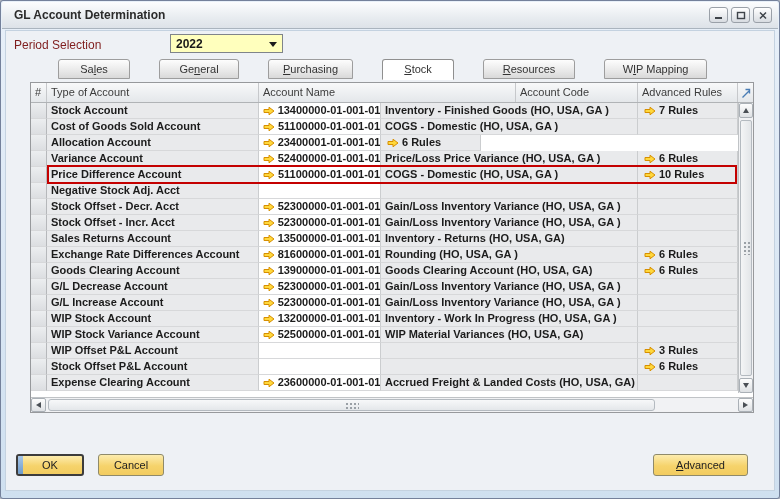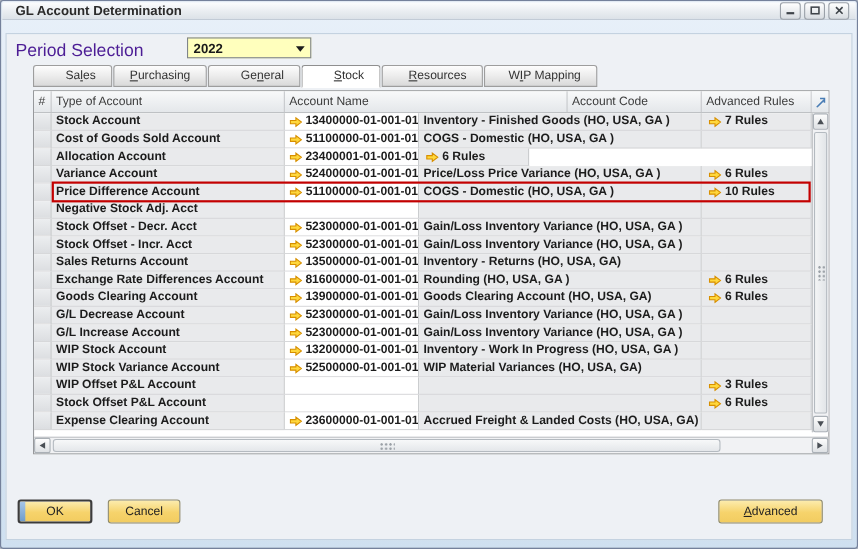--- a/index.html
+++ b/index.html
@@ -4,53 +4,53 @@
 <style>
   * { box-sizing: border-box; margin: 0; padding: 0; }
   html,body { background:#b0b6bf; font-family:"Liberation Sans","DejaVu Sans",sans-serif; }
   .window{
     position:relative; width:780px; height:499px; overflow:hidden;
     background:linear-gradient(#e8f0f9,#cfe0f0);
     border:1px solid #74819b; border-radius:3px;
   }
   
   .titlebar{
-    position:absolute; left:1px; right:1px; top:1px; height:16px;
+    position:absolute; left:1px; right:1px; top:1px; height:27px;
     background:linear-gradient(#fcfdfe,#e8ecf0 60%,#dde2e8);
     border-bottom:1px solid #aab4be; border-radius:2px 2px 0 0;
     display:flex; align-items:center; padding:0 6px 0 12px;
   }
   .titlebar .title{ font-size:12px; font-weight:bold; color:#2b2b2b; flex:1; }
   .win-buttons{ display:flex; gap:3px; }
   .win-btn{
     width:19px; height:16px; border:1px solid #9aa0a8; border-radius:3px;
     background:linear-gradient(#ffffff,#d8dce1);
     display:flex; align-items:center; justify-content:center; cursor:default;
   }
   
   .content{
     position:absolute; left:4px; right:4px; top:29px; bottom:7px;
     background:#eef1f5; border:1px solid #c4d2e0;
   }
-  .period-label{ position:absolute; left:8px; top:7px; font-size:16px; color:#4c1d95; }
+  .period-label{ position:absolute; left:8px; top:7px; font-size:12px; color:#7f1d1d; }
   .dropdown{
     position:absolute; left:164px; top:3px; width:113px; height:19px;
     background:#ffffbd; border:1px solid #7f848a;
     font-size:12px; font-weight:bold; color:#1a1a1a;
     display:flex; align-items:center; padding-left:5px;
   }
   .dd-arrow{ position:absolute; right:5px; top:7px; width:0; height:0;
     border-left:4px solid transparent; border-right:4px solid transparent; border-top:5px solid #1c1c1c; }
   
   .tabstrip{ position:absolute; left:24px; top:28px; display:flex; }
   .tab{
-    height:20px; line-height:19px; text-align:right; font-size:11px; color:#333;
+    height:20px; line-height:19px; text-align:center; font-size:11px; color:#333;
     background:linear-gradient(#fdfdfd,#ececec 50%,#d9d9d9);
     border:1px solid #9d9d9d; border-radius:3px 3px 0 0; margin-right:1px;
-    padding:0 14px; min-width:70px; cursor:default;
+    padding:0 14px; min-width:70px; cursor:default;margin-left:28px;
   }
   .tab.active{
     background:#ffffff; border-color:#8f8f8f; border-bottom-color:#ffffff;
     position:relative; z-index:2; height:21px;
   }
   .tab .mn{ text-decoration:underline; }
   .tabstrip .tab:nth-child(1){min-width:72px}
   .tabstrip .tab:nth-child(2){min-width:80px}
   .tabstrip .tab:nth-child(3){min-width:84px}
   .tabstrip .tab:nth-child(4){min-width:72px}
@@ -149,22 +149,22 @@
   <div class="content">
 
     <span class="period-label">Period Selection</span>
     <div class="dropdown">
       <span>2022</span>
       <span class="dd-arrow"></span>
     </div>
 
     <div class="tabstrip" id="tabstrip">
         <div class="tab"><span>Sa</span><span class="mn">l</span><span>es</span></div>
+        <div class="tab"><span>Ge</span><span class="mn">n</span><span>eral</span></div>
         <div class="tab"><span></span><span class="mn">P</span><span>urchasing</span></div>
-        <div class="tab"><span>Ge</span><span class="mn">n</span><span>eral</span></div>
         <div class="tab active"><span></span><span class="mn">S</span><span>tock</span></div>
         <div class="tab"><span></span><span class="mn">R</span><span>esources</span></div>
         <div class="tab"><span>W</span><span class="mn">I</span><span>P Mapping</span></div>
       </div>
 
     <div class="grid-panel">
       <div class="grid-header">
         <div class="hcell c0">#</div>
         <div class="hcell c1">Type of Account</div>
         <div class="hcell c3">Account Name</div>

